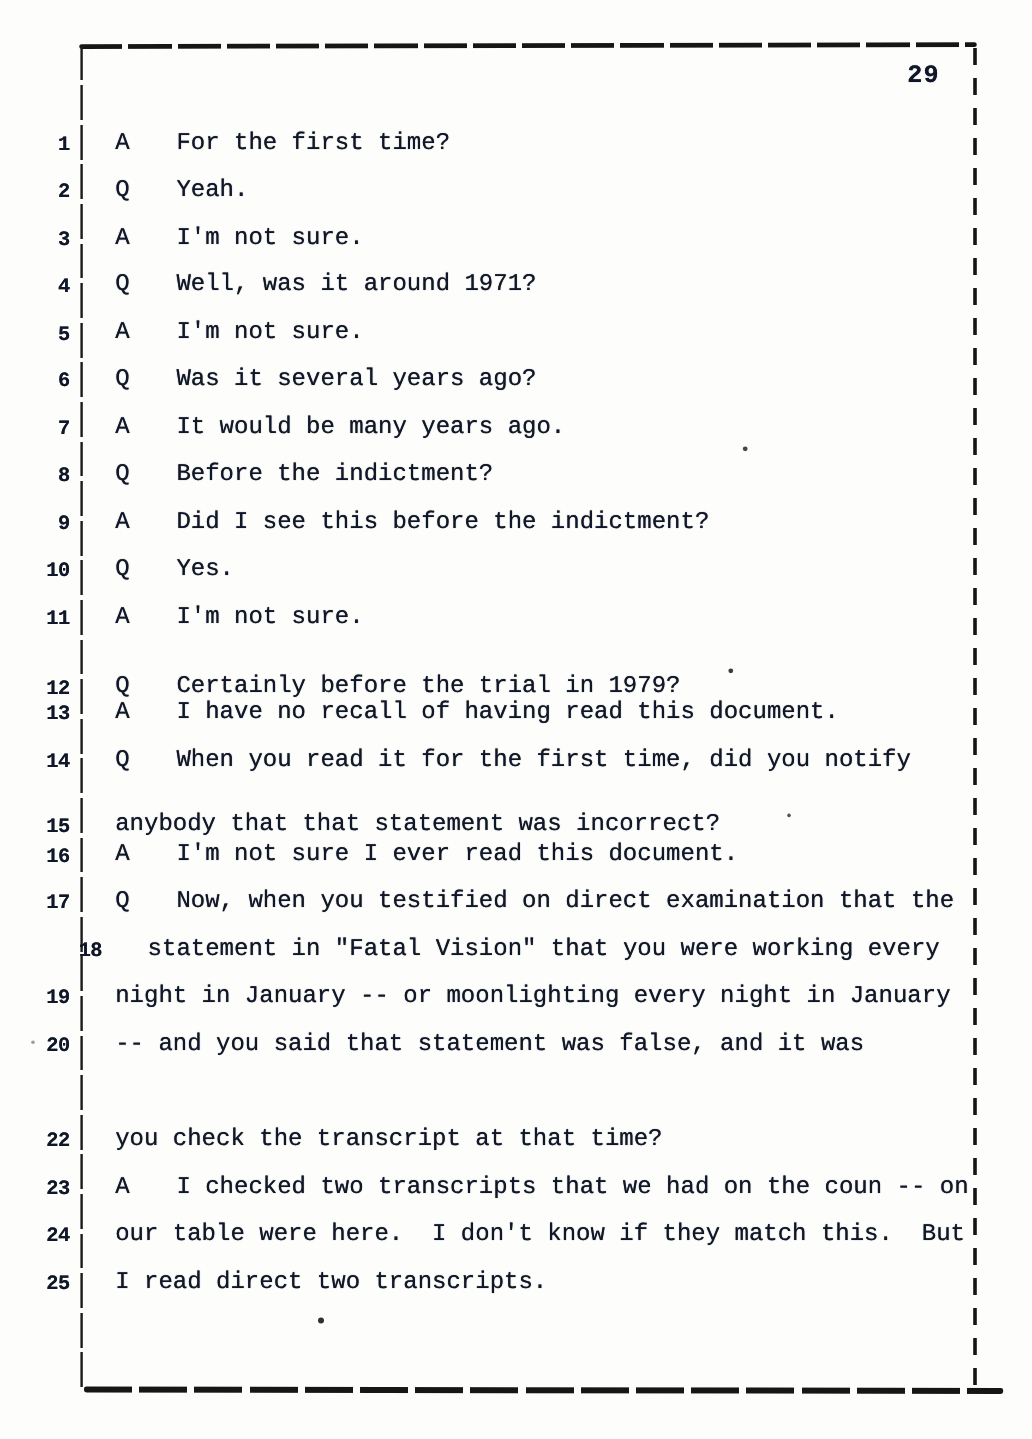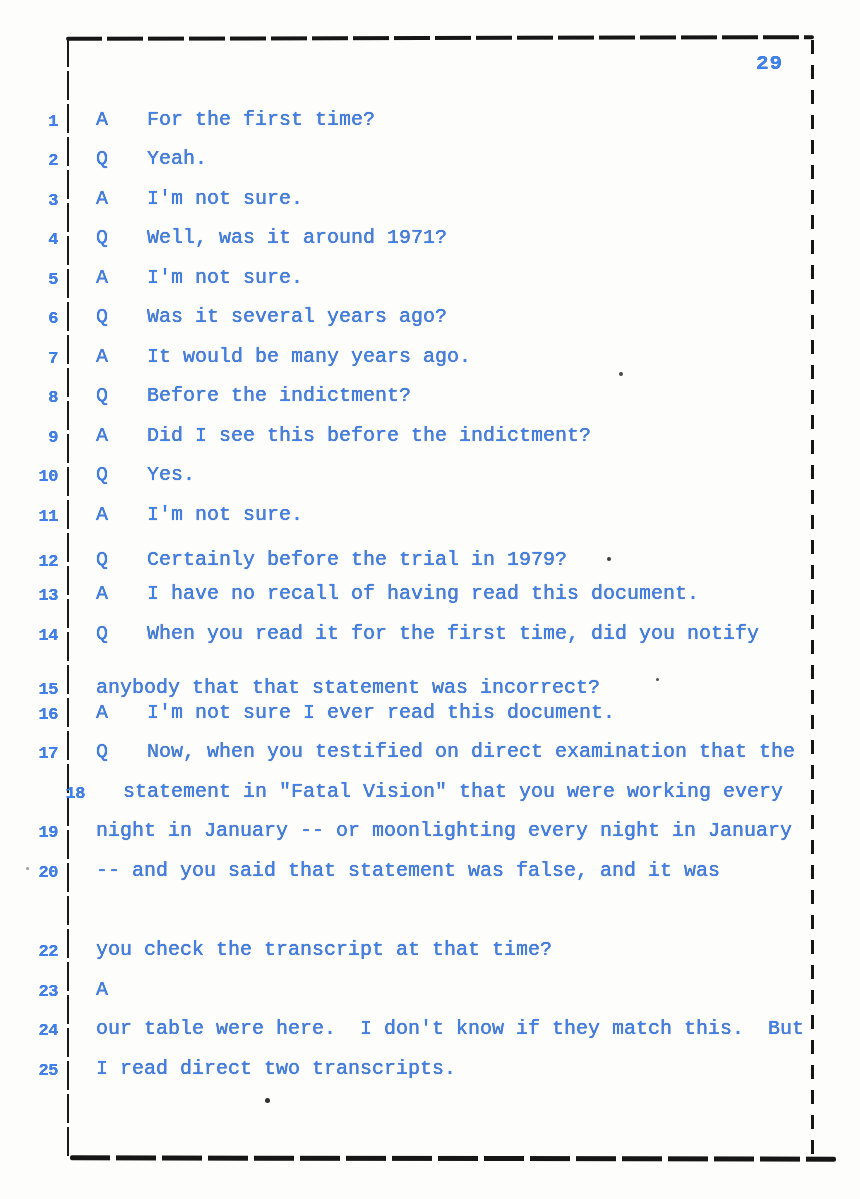--- a/index.html
+++ b/index.html
@@ -4,21 +4,21 @@
 <style>
   html,body{margin:0;padding:0;}
   body{
     width:860px;height:1199px;
     background:#fdfdfc;
     overflow:hidden;
     font-family:"Liberation Mono","DejaVu Sans Mono",monospace;
   }
   #page{
     position:relative;width:775px;height:1199px;
-    background:#fdfdfc;color:#3b82f6;
+    background:#fdfdfc;color:#0f172a;
   }
   
   .b{position:absolute;}
   #border-top{
     left:66px;top:36px;width:748px;height:4px;
     background:repeating-linear-gradient(90deg,#161616 0 36px,rgba(22,22,22,0) 36px 41px);
     transform:rotate(-0.12deg);
     border-radius:2px;
   }
   #border-bottom{
@@ -128,21 +128,21 @@
       <div class="row" style="top: 463.45px;">
       <span class="lnum">10</span>
       <span class="speaker">Q</span>
       <span class="ltext">Yes.</span>
     </div>
       <div class="row" style="top: 503px;">
       <span class="lnum">11</span>
       <span class="speaker">A</span>
       <span class="ltext">I'm not sure.</span>
     </div>
-      <div class="row" style="top: 548px; font-family: Liberation Mono, monospace;">
+      <div class="row" style="top: 561px; font-family: Liberation Mono, monospace;">
       <span class="lnum">12</span>
       <span class="speaker">Q</span>
       <span class="ltext">Certainly before the trial in 1979?</span>
     </div>
       <div class="row" style="top: 582.1px;">
       <span class="lnum">13</span>
       <span class="speaker">A</span>
       <span class="ltext">I have no recall of having read this document.</span>
     </div>
       <div class="row" style="top: 621.65px;">
@@ -181,20 +181,21 @@
       <span class="ltext">-- and you said that statement was false, and it was</span>
     </div>
       <div class="row cont" style="top: 938.05px;">
       <span class="lnum">22</span>
       <span class="speaker"></span>
       <span class="ltext">you check the transcript at that time?</span>
     </div>
       <div class="row" style="top: 977.6px;">
       <span class="lnum">23</span>
       <span class="speaker">A</span>
+      <span class="ltext">I checked two transcripts that we had on the coun -- on</span>
     </div>
       <div class="row cont" style="top: 1017.15px;">
       <span class="lnum">24</span>
       <span class="speaker"></span>
       <span class="ltext">our table were here.  I don't know if they match this.  But</span>
     </div>
       <div class="row cont" style="top: 1056.7px;">
       <span class="lnum">25</span>
       <span class="speaker"></span>
       <span class="ltext">I read direct two transcripts.</span>

